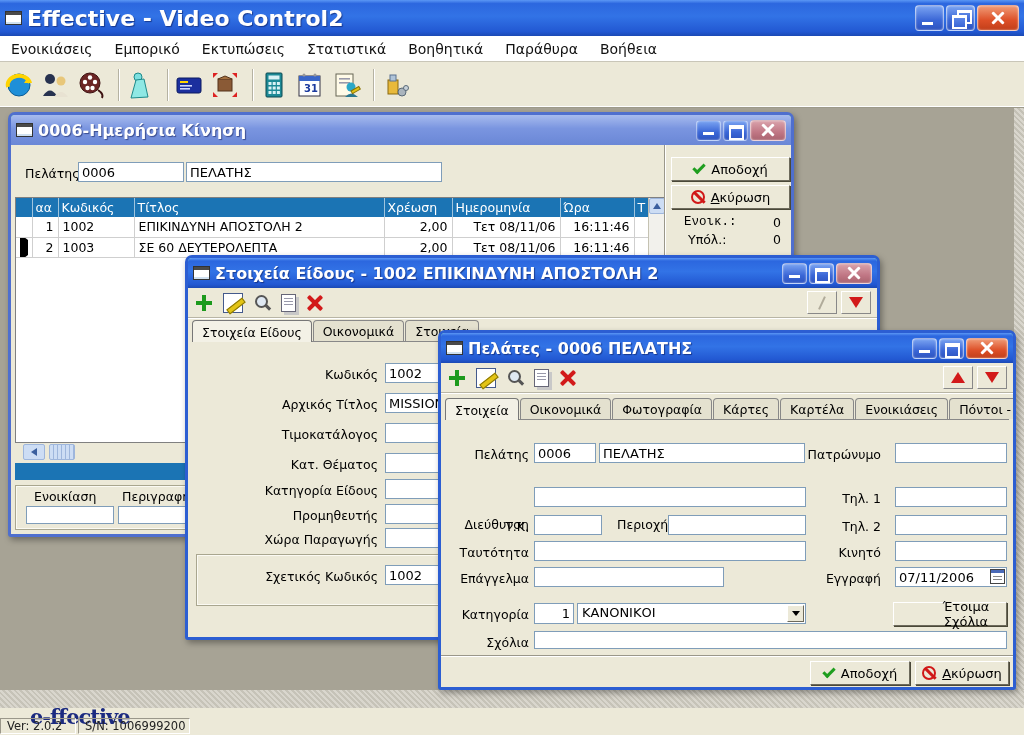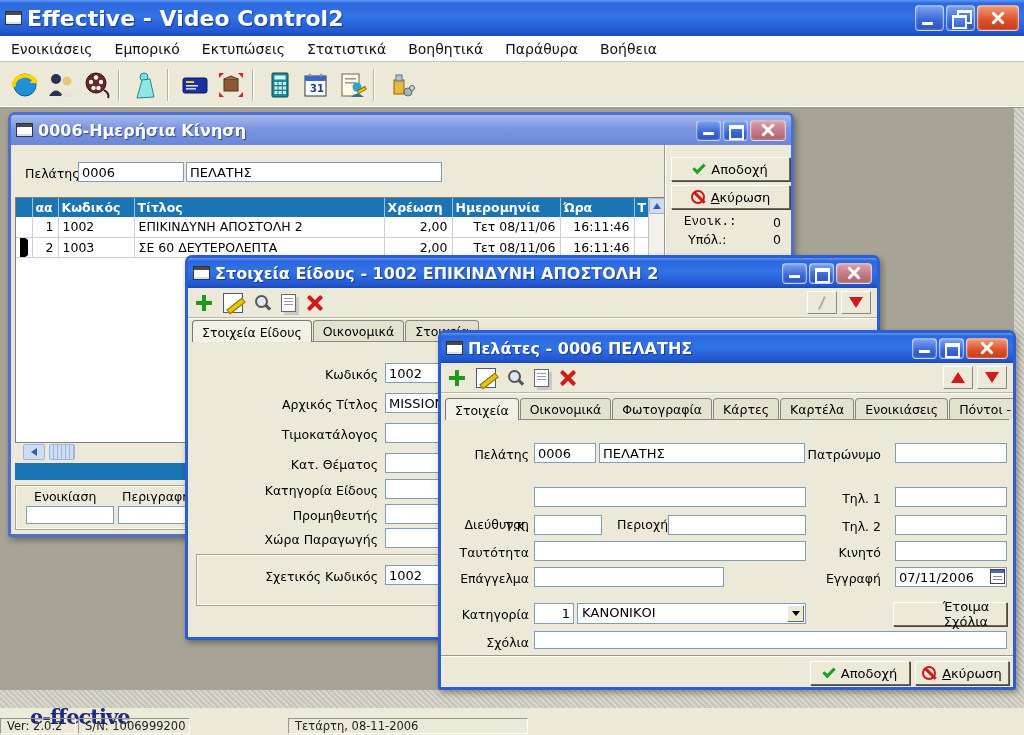--- a/index.html
+++ b/index.html
@@ -29,21 +29,21 @@
   .win-ico{width:17px;height:14px;margin-right:5px;background:#fff;border:1px solid #333;flex:none;
     box-shadow:inset 0 3px 0 #4a4a4a, inset 0 -2px 0 #cfe0f0;}
 
   
   .menubar{position:absolute;left:0;top:36px;width:1024px;height:26px;background:#fff;border-bottom:1px solid #c9c6b8;
     display:flex;align-items:center;font-size:14px;color:#111;}
   .mitem{padding:3px 11px;cursor:default;}
   .toolbar{position:absolute;left:0;top:62px;width:1024px;height:46px;background:#ECE9D8;
     border-bottom:1px solid #9d9a8a;box-shadow:inset 0 -1px 0 #fff;display:flex;align-items:center;padding:2px 4px;}
   .tsep{width:1px;height:32px;background:#b5b2a2;box-shadow:1px 0 0 #fff;margin:0 6px;}
-  .tico{width:36px;height:36px;display:flex;align-items:center;justify-content:flex-end;}
+  .tico{width:36px;height:36px;display:flex;align-items:center;justify-content:flex-start;}
 
   
   .mdi{position:absolute;left:0;top:108px;width:1024px;height:582px;background:#a7a395;}
   .edge-right{position:absolute;left:1014px;top:108px;width:10px;height:600px;
     background:repeating-linear-gradient(45deg,#d9d6cd 0 2px,#c4c1b6 2px 4px);}
   .edge-bottom{position:absolute;left:0;top:690px;width:1024px;height:18px;
     background:repeating-linear-gradient(45deg,#d9d6cd 0 2px,#c6c3b8 2px 4px);}
   .bottombar{position:absolute;left:0;top:708px;width:1024px;height:27px;background:#ECE9D8;}
   .logo{position:absolute;left:30px;top:-4px;font-family:"DejaVu Serif","Liberation Serif",serif;
     font-weight:bold;font-size:21px;color:#1b2a80;letter-spacing:-1px;}
@@ -99,21 +99,21 @@
   .btn{position:absolute;background:#ECE9D8;border:1px solid;border-color:#fff #6d6a5c #6d6a5c #fff;
     box-shadow:1px 1px 0 #4a4838;font-size:13px;display:flex;align-items:center;justify-content:center;gap:6px;color:#000;}
   .uline::first-letter{text-decoration:underline;}
   .chk{width:12px;height:7px;border-left:3px solid #1f9e1f;border-bottom:3px solid #1f9e1f;transform:rotate(-45deg);margin-top:-4px;flex:none;}
   .noicon{width:14px;height:14px;border:2px solid #d01818;border-radius:50%;position:relative;flex:none;}
   .noicon::after{content:"";position:absolute;left:-1px;top:4px;width:15px;height:2.5px;background:#d01818;transform:rotate(45deg);}
 
   
   .tblwrap{position:absolute;left:4px;top:52px;width:651px;height:246px;background:#fff;border:1px solid #808080;}
   table.grid{border-collapse:collapse;table-layout:fixed;width:633px;font-size:12.5px;}
-  table.grid th{background:#1b74b4;color:#fff;font-weight:bold;text-align:left;height:19px;
+  table.grid th{background:#1b74b4;color:#fff;font-weight:normal;text-align:left;height:19px;
     padding:0 3px;border-right:1px solid #9fc4de;overflow:hidden;white-space:nowrap;}
   table.grid td{background:#fff;height:20px;padding:0 4px;border-right:1px solid #cfcfcf;border-bottom:1px solid #cfcfcf;
     overflow:hidden;white-space:nowrap;}
   td.r,th.r{text-align:right;}
   .marker-sq{width:9px;height:11px;background:#2e6bc8;margin:0 auto;}
   .marker-tr{width:0;height:0;border-top:6px solid transparent;border-bottom:6px solid transparent;border-left:8px solid #000;margin:0 auto;}
   .vscroll{position:absolute;right:0;top:0;width:17px;bottom:0;background:#f2f1ec;border-left:1px solid #c5c2b2;}
   .sbtn{position:absolute;left:0;width:16px;height:16px;background:#cdddf4;border:1px solid #9eb6dc;border-radius:2px;
     display:flex;align-items:center;justify-content:center;}
   .sb-up{top:0;} .sb-down{bottom:0;}
@@ -527,17 +527,16 @@
   </div>
 
   <div class="edge-right"></div>
   <div class="edge-bottom"></div>
   <div class="bottombar">
     <span class="logo">e-ffective</span>
     <div class="statusrow">
       <span class="statseg" style="width:76px;">Ver: 2.0.2</span>
       <span class="statseg" style="width:112px;">S/N: 1006999200</span>
       <span class="statseg" style="width:94px;margin-top:48px;">SuperUser</span>
-      <span class="statseg" style="width:240px;">Τετάρτη, 08-11-2006</span>
     </div>
   </div>
 
 </div>
 
 </body></html>

